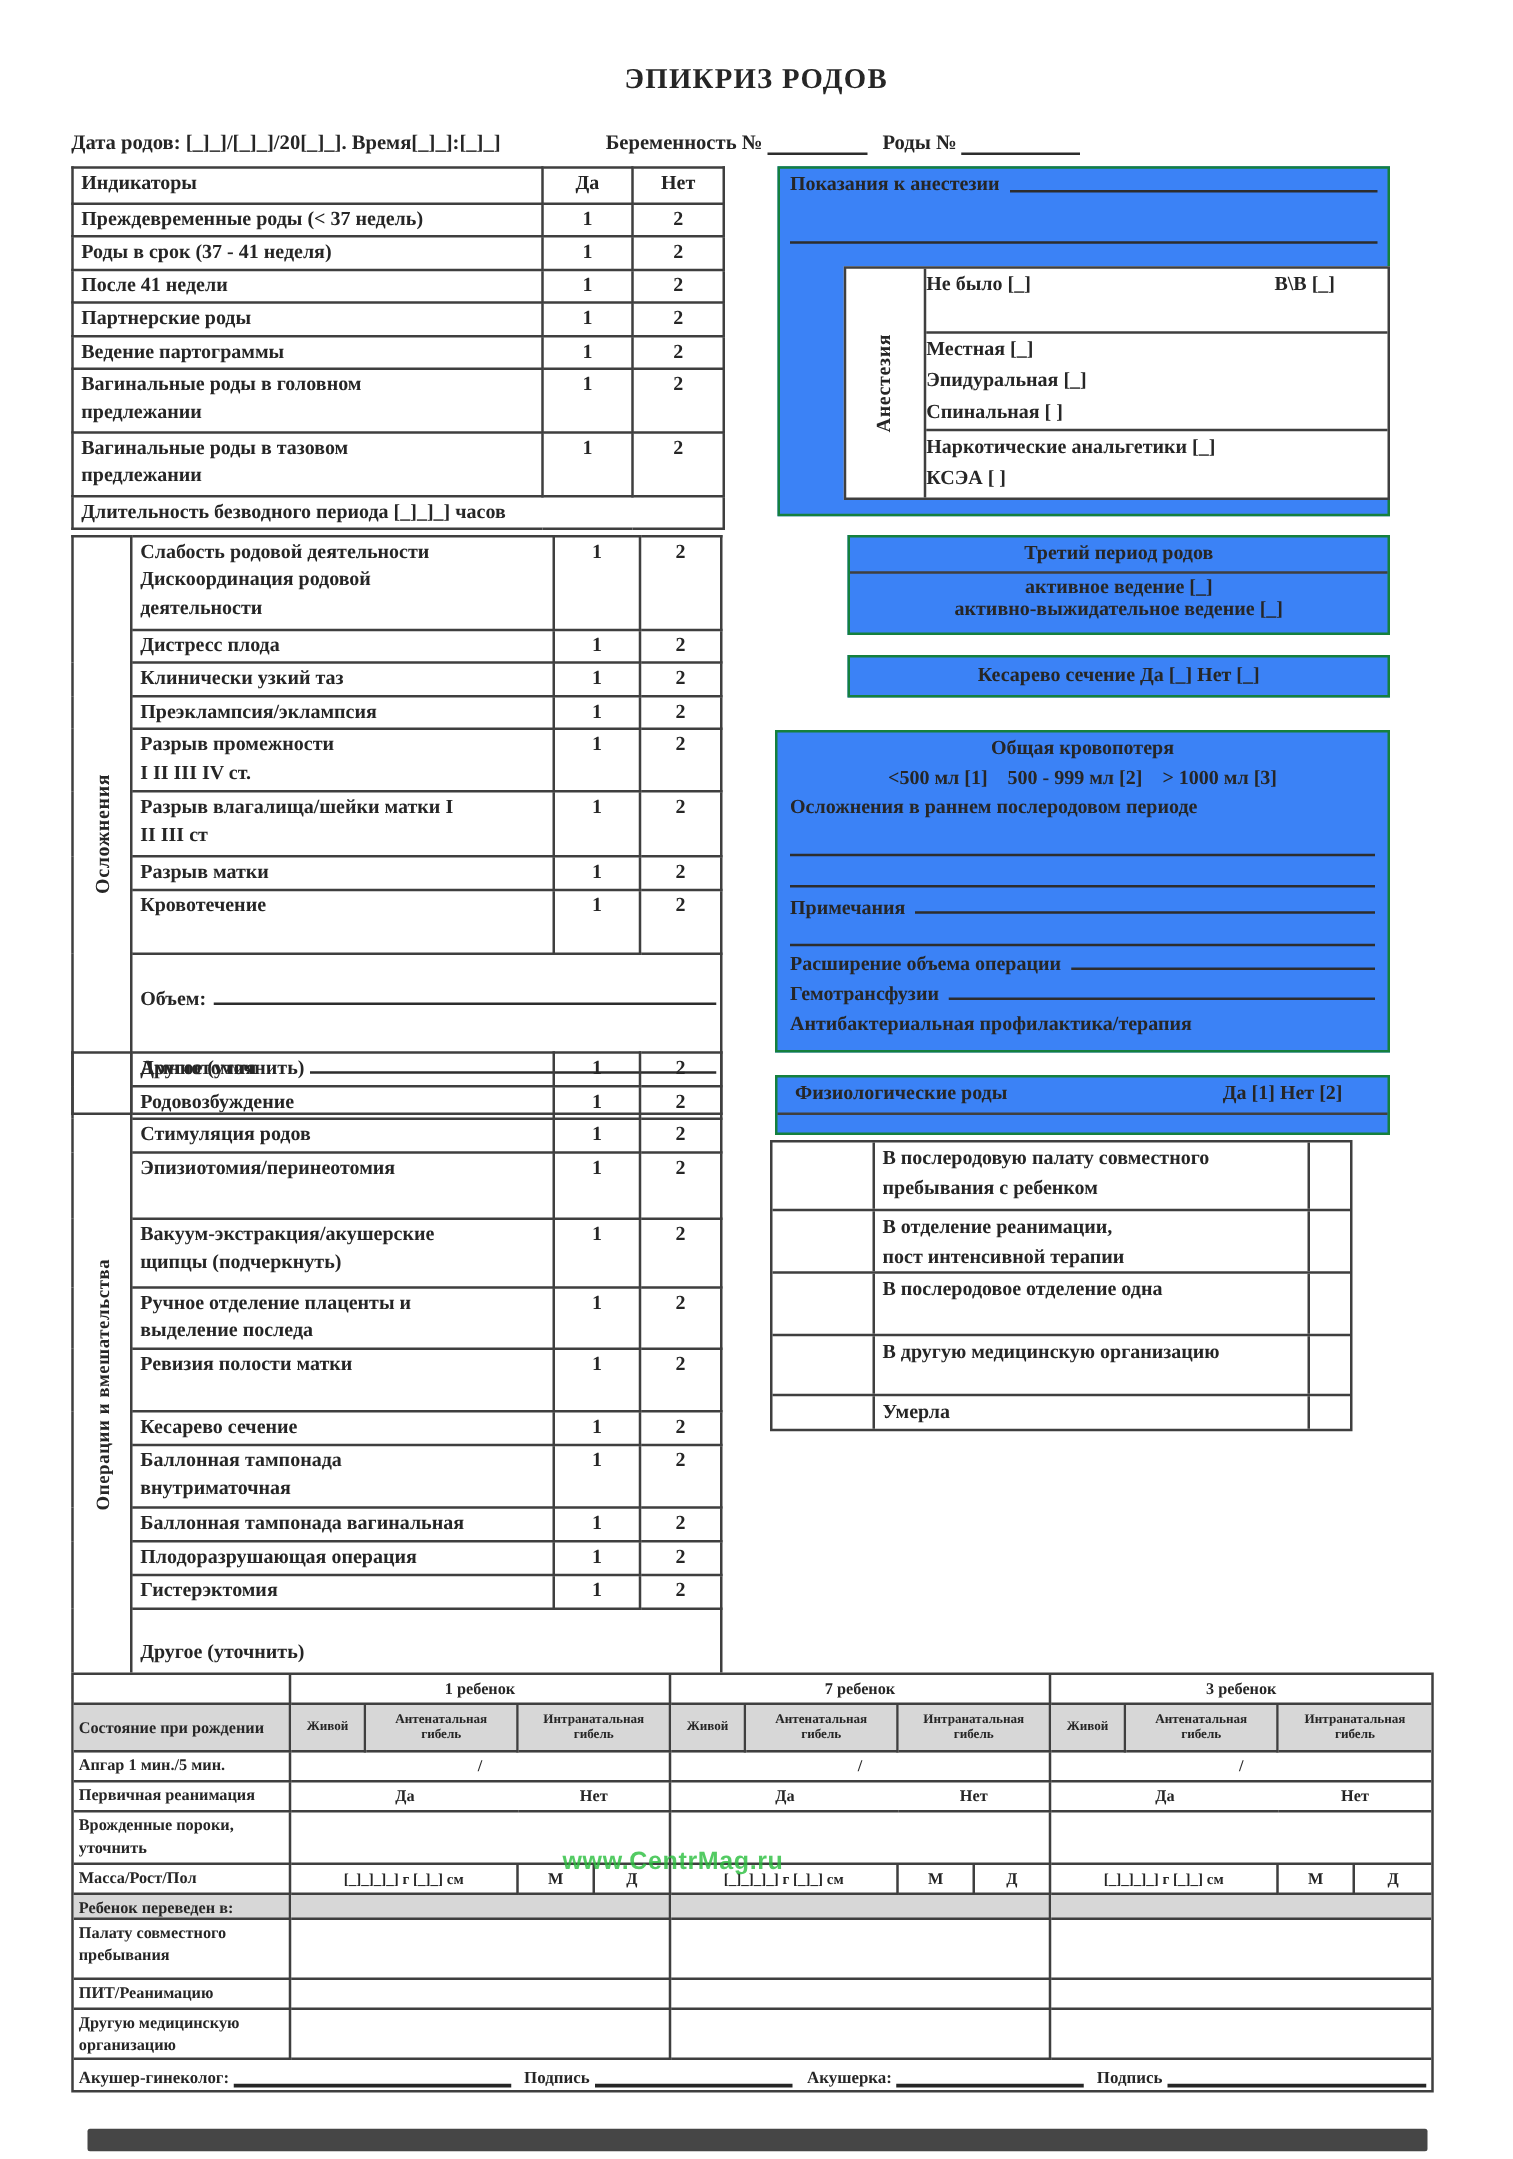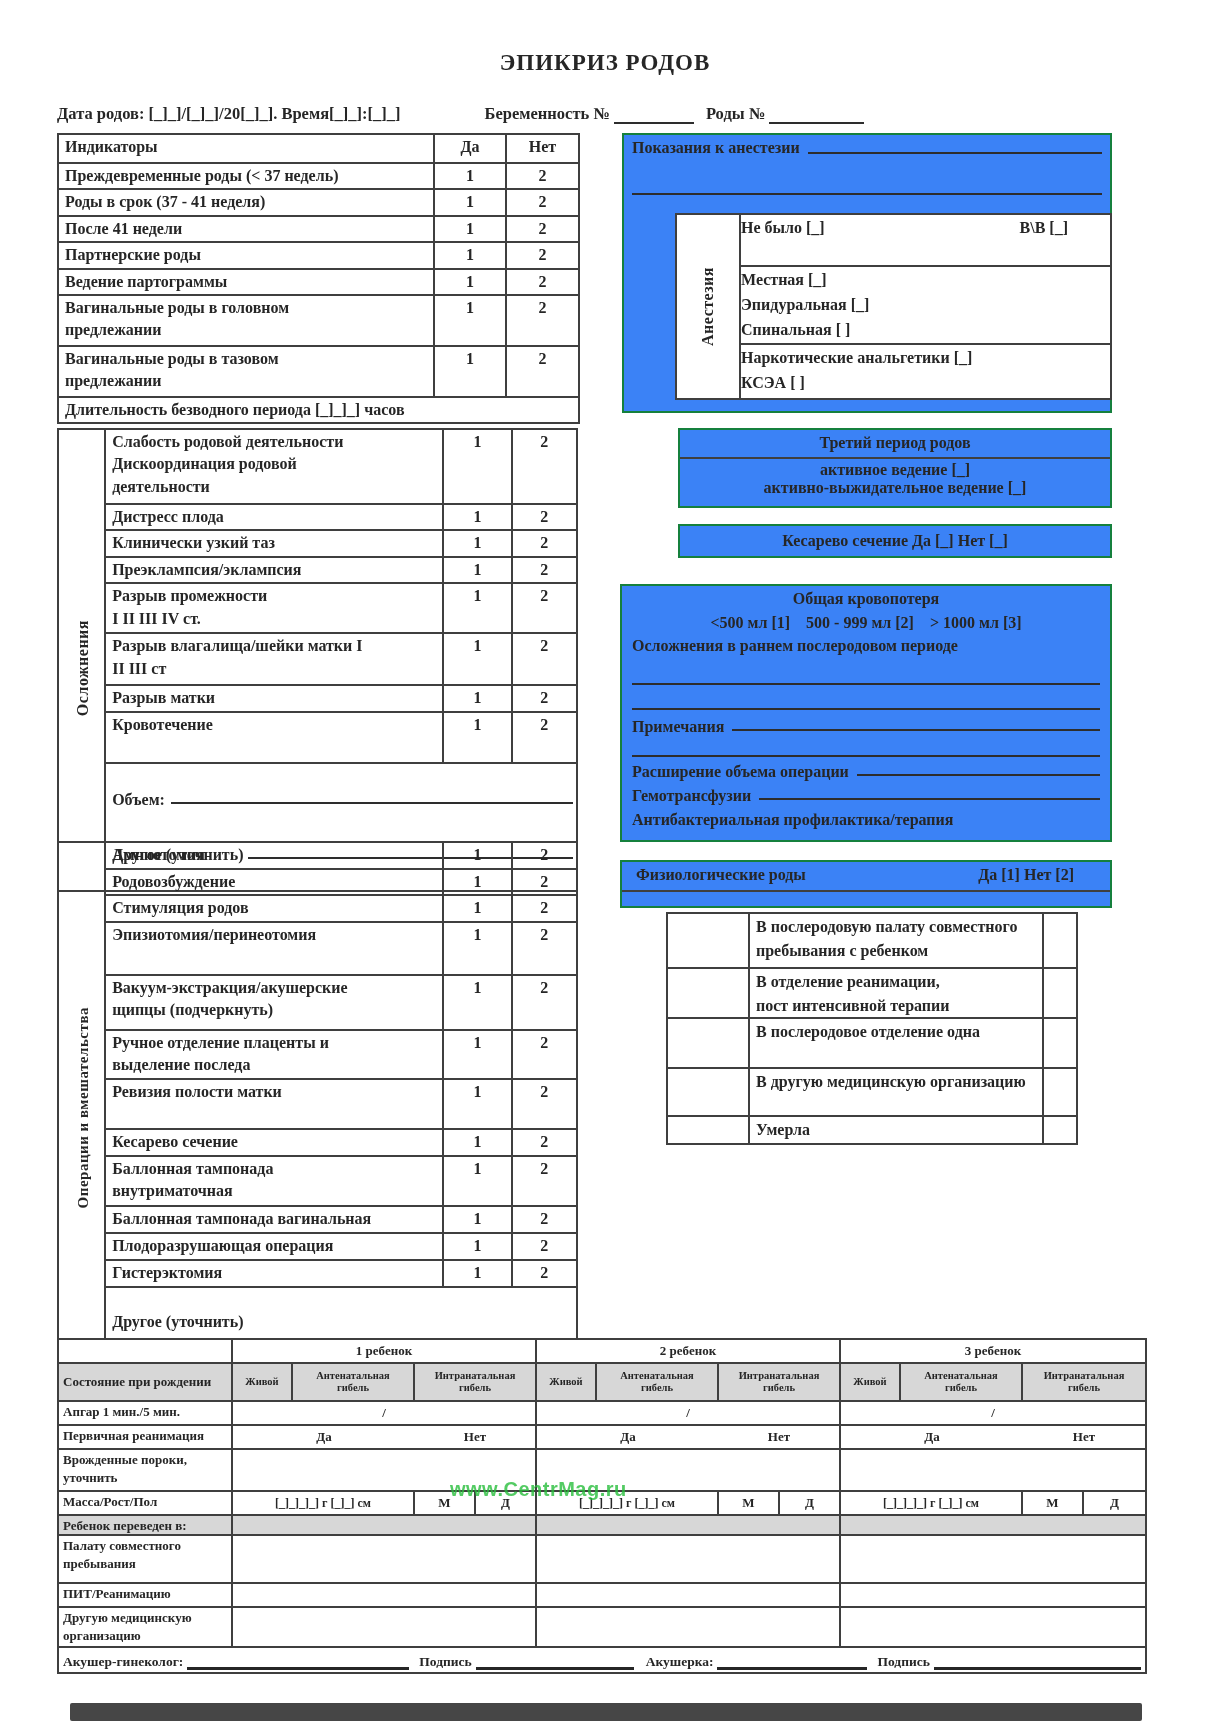--- a/index.html
+++ b/index.html
@@ -329,21 +329,21 @@
     <div class="dline">Антибактериальная профилактика/терапия</div>
   </div>
 
   <div class="abs box" style="left:620px;top:860px;width:492px;height:48px">
     <div class="flex" style="border-bottom:2px solid #3f3f3f;height:28px;line-height:26px;padding:0 14px;justify-content:space-between">
       <span>Физиологические роды</span>
       <span style="margin-right:22px">Да [1] Нет [2]</span>
     </div>
   </div>
 
-  <div class="abs dest" style="left:666px;top:912px;width:412px;height:233px">
+  <div class="abs dest" style="left:616px;top:912px;width:466px;height:233px">
     <div class="dest-row" style="height:55px">
       <div class="dl"></div>
       <div class="dm">В послеродовую палату совместного
 пребывания с ребенком</div>
       <div class="dr"></div>
     </div>
     <div class="dest-row" style="height:50px">
       <div class="dl"></div>
       <div class="dm">В отделение реанимации,
 пост интенсивной терапии</div>
@@ -366,21 +366,21 @@
     </div>
   </div>
 
   <div class="abs" style="left:60px;top:1372px;font-size:19px">Информация о новорожденном(ых)</div>
 
   <div class="abs nbt">
 
     <div class="nbr" style="height:24px">
       <div class="nbc" style="width:174px"></div>
       <div class="nbc cc" style="width:304px">1 ребенок</div>
-      <div class="nbc cc" style="width:304px">2 ребенок</div>
+      <div class="nbc cc" style="width:304px">7 ребенок</div>
       <div class="nbc cc last" style="flex:1">3 ребенок</div>
     </div>
 
     <div class="nbr" style="height:38px">
       <div class="nbc gray lbl" style="width:174px;display:flex;align-items:center">Состояние при рождении</div>
       <div class="nbc gray cc small" style="width:60px">Живой</div>
       <div class="nbc gray cc small" style="width:122px">Антенатальная
 гибель</div>
       <div class="nbc gray cc small" style="width:122px">Интранатальная
 гибель</div>

